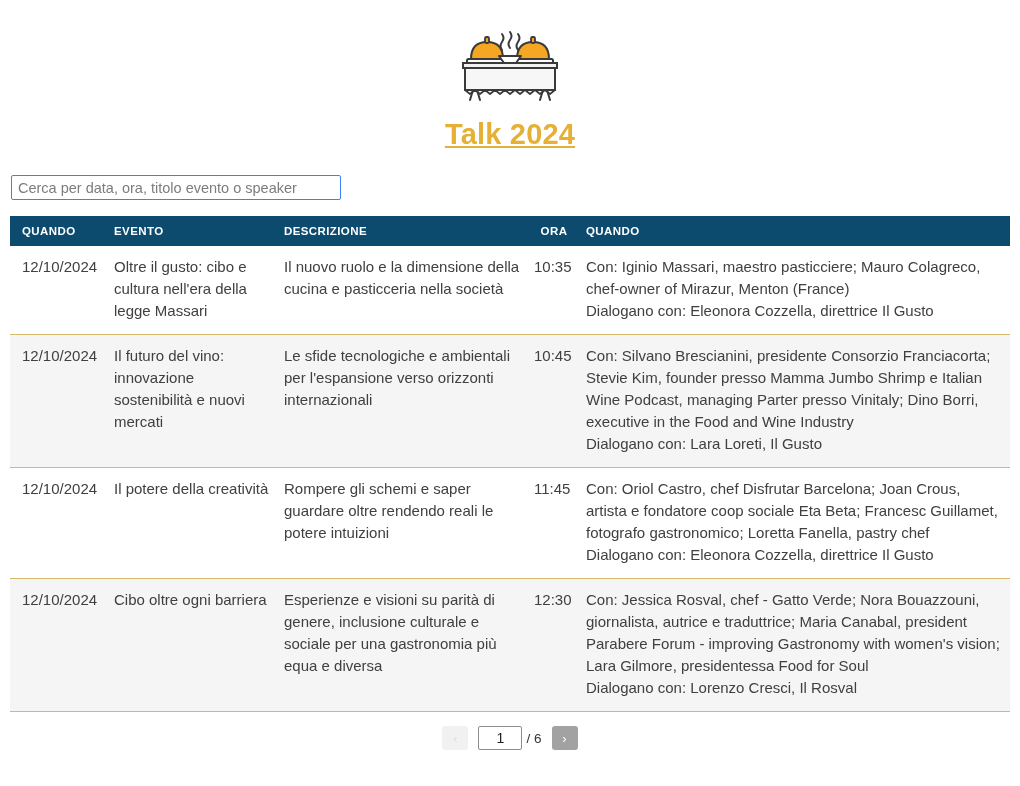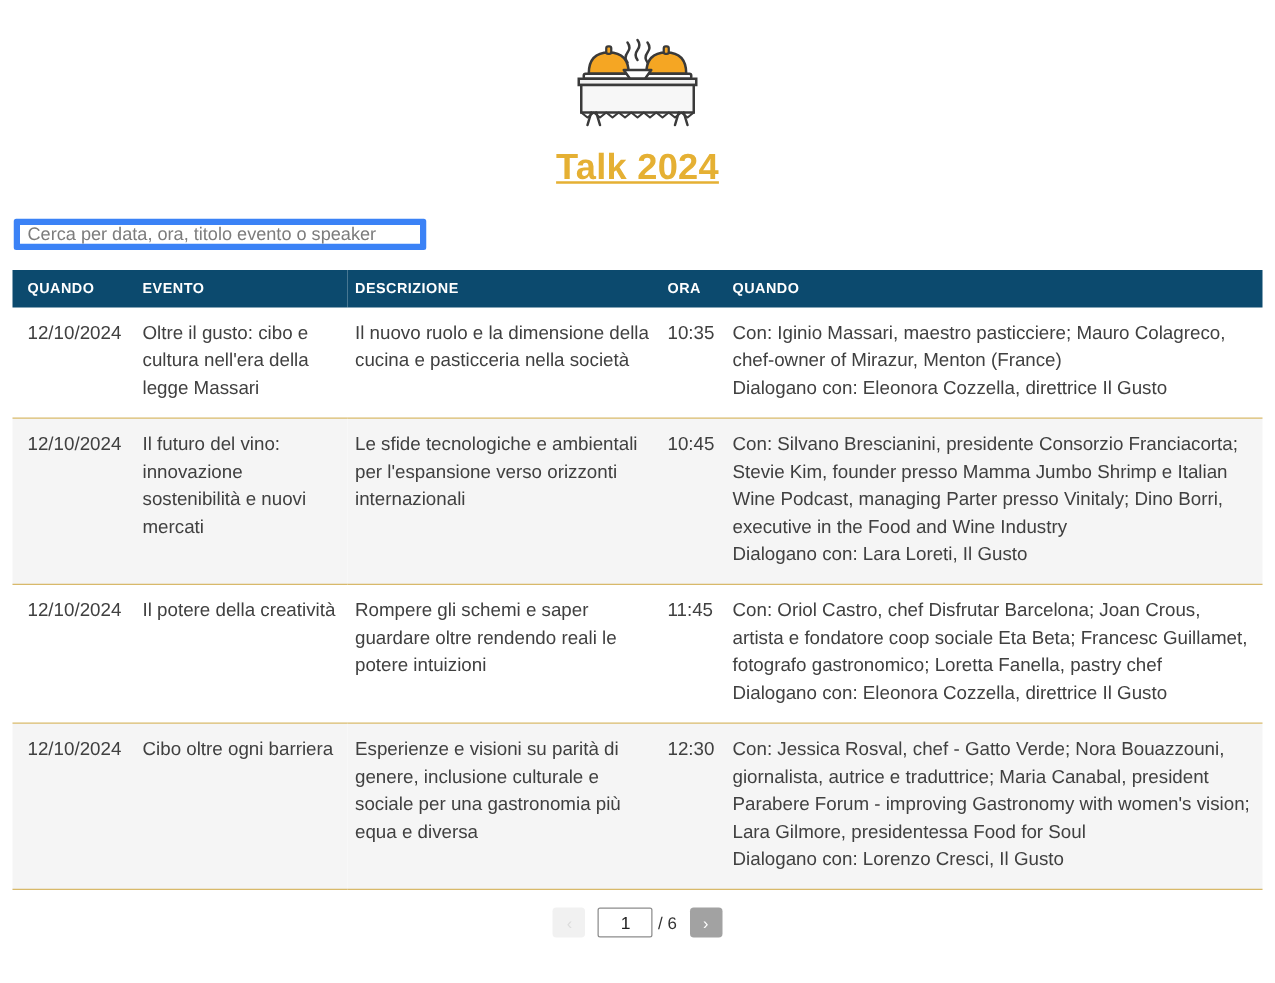--- a/index.html
+++ b/index.html
@@ -43,21 +43,21 @@
   .search-row {
     padding: 24px 0 0 11px;
   }
   .search-input {
     width: 330px;
     height: 25px;
     padding: 2px 6px;
     font-family: "Liberation Sans", sans-serif;
     font-size: 14.5px;
     color: #222;
-    border: 5px solid #3b82f6;
+    border: 1px solid #3b82f6;
     border-radius: 2px;
     background: #fff;
     outline: none;
   }
   .search-input::placeholder { color: #7c7c7c; }
 
   
   .table-wrap {
     margin: 16px 10px 0 10px;
   }
@@ -73,21 +73,21 @@
     font-weight: bold;
     letter-spacing: 0.4px;
     text-align: left;
     padding: 9px 6px 9px 6px;
     height: 30px;
     vertical-align: middle;
   }
   table.schedule thead th.c-quando   { width: 98px;  padding-left: 12px; }
   table.schedule thead th.c-evento   { width: 170px; }
   table.schedule thead th.c-descr    { width: 250px; }
-  table.schedule thead th.c-ora      { width: 52px;  text-align: left; margin-left: 31px; }
+  table.schedule thead th.c-ora      { width: 52px;  text-align: center; margin-left: 31px; }
   table.schedule thead th.c-ospiti   { width: 430px; }
 
   table.schedule tbody td {
     font-size: 15px;
     line-height: 22px;
     color: #404040;
     vertical-align: top;
     padding: 10px 6px 12px 6px;
     border-bottom: 1px solid #d8b96a;
     word-wrap: break-word;
@@ -240,21 +240,21 @@
           </td>
         </tr>
 
         <tr class="striped">
           <td class="c-quando">12/10/2024</td>
           <td class="c-evento">Cibo oltre ogni barriera</td>
           <td class="c-descr">Esperienze e visioni su parità di genere, inclusione culturale e sociale per una gastronomia più equa e diversa</td>
           <td class="c-ora">12:30</td>
           <td class="c-ospiti">
             <span class="ospiti-line">Con: Jessica Rosval, chef - Gatto Verde; Nora Bouazzouni, giornalista, autrice e traduttrice; Maria Canabal, president Parabere Forum - improving Gastronomy with women's vision; Lara Gilmore, presidentessa Food for Soul</span>
-            <span class="ospiti-line">Dialogano con: Lorenzo Cresci, Il Gusto</span>
+            <span class="ospiti-line">Dialogano con: Lorenzo Cresci, Il Rosval</span>
           </td>
         </tr>
 
       </tbody>
     </table>
   </div>
 
   <div class="pagination">
     <button class="page-btn prev">‹</button>
     <span class="page-num-group">

